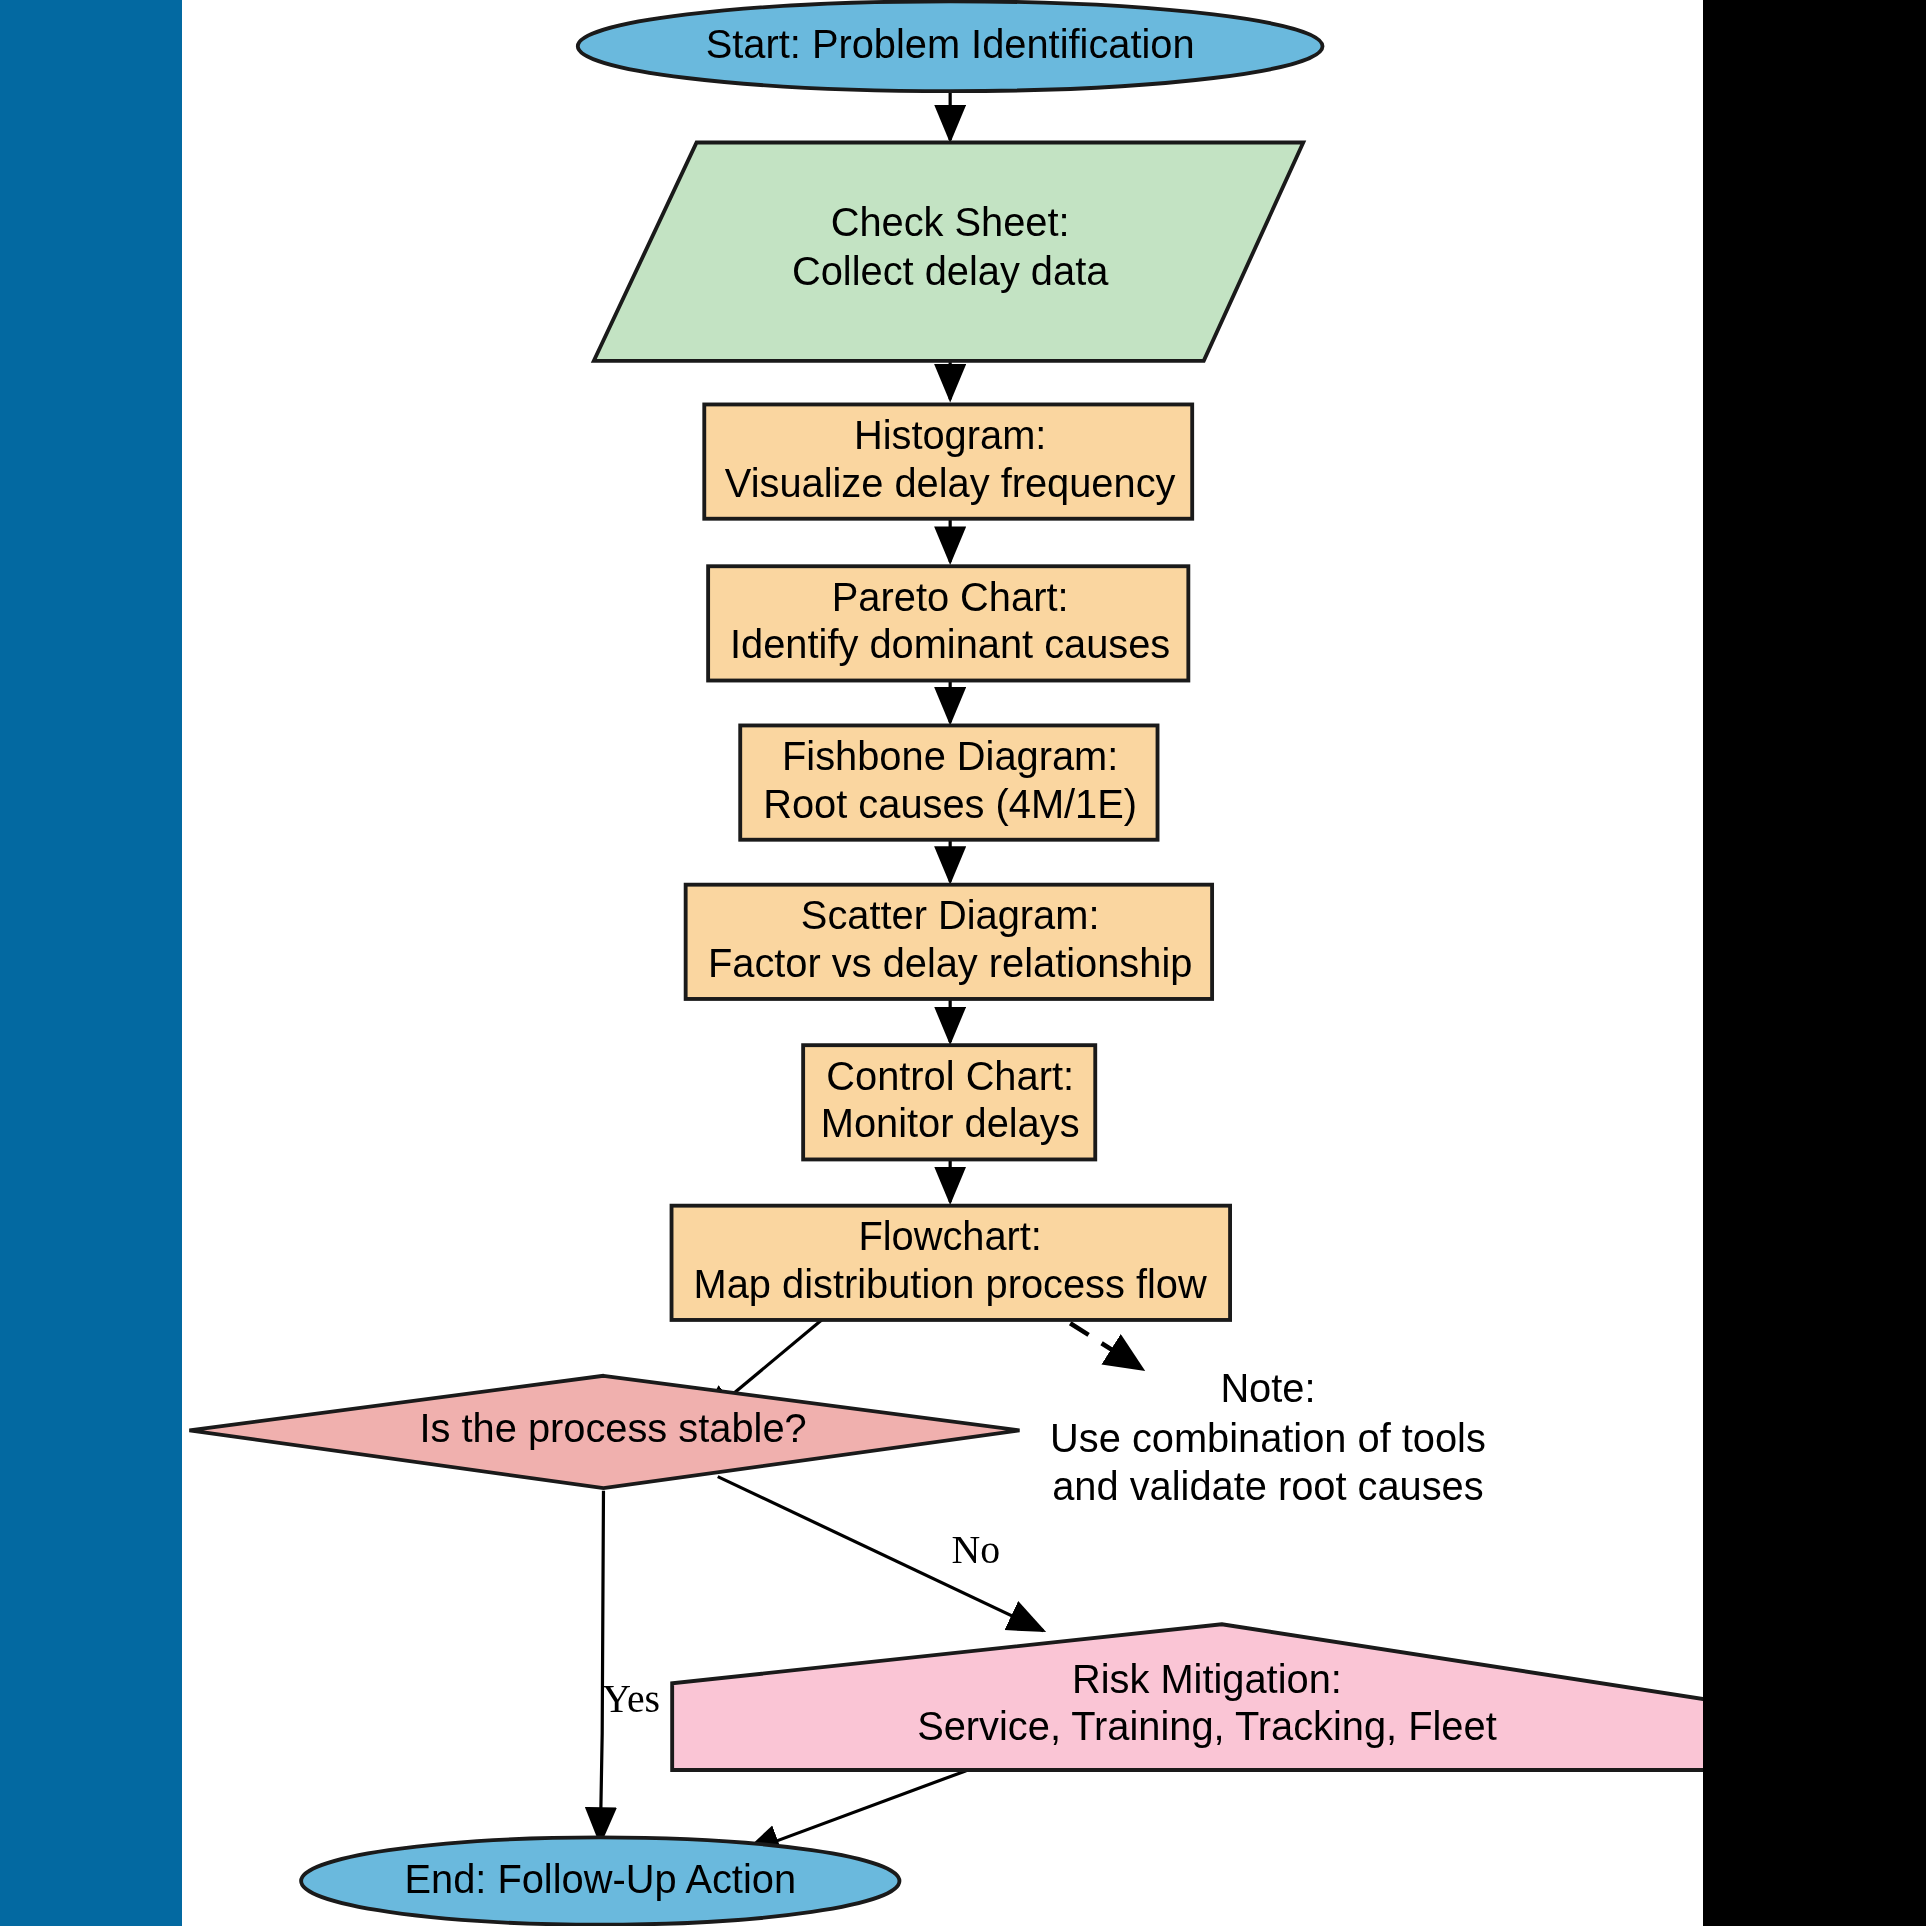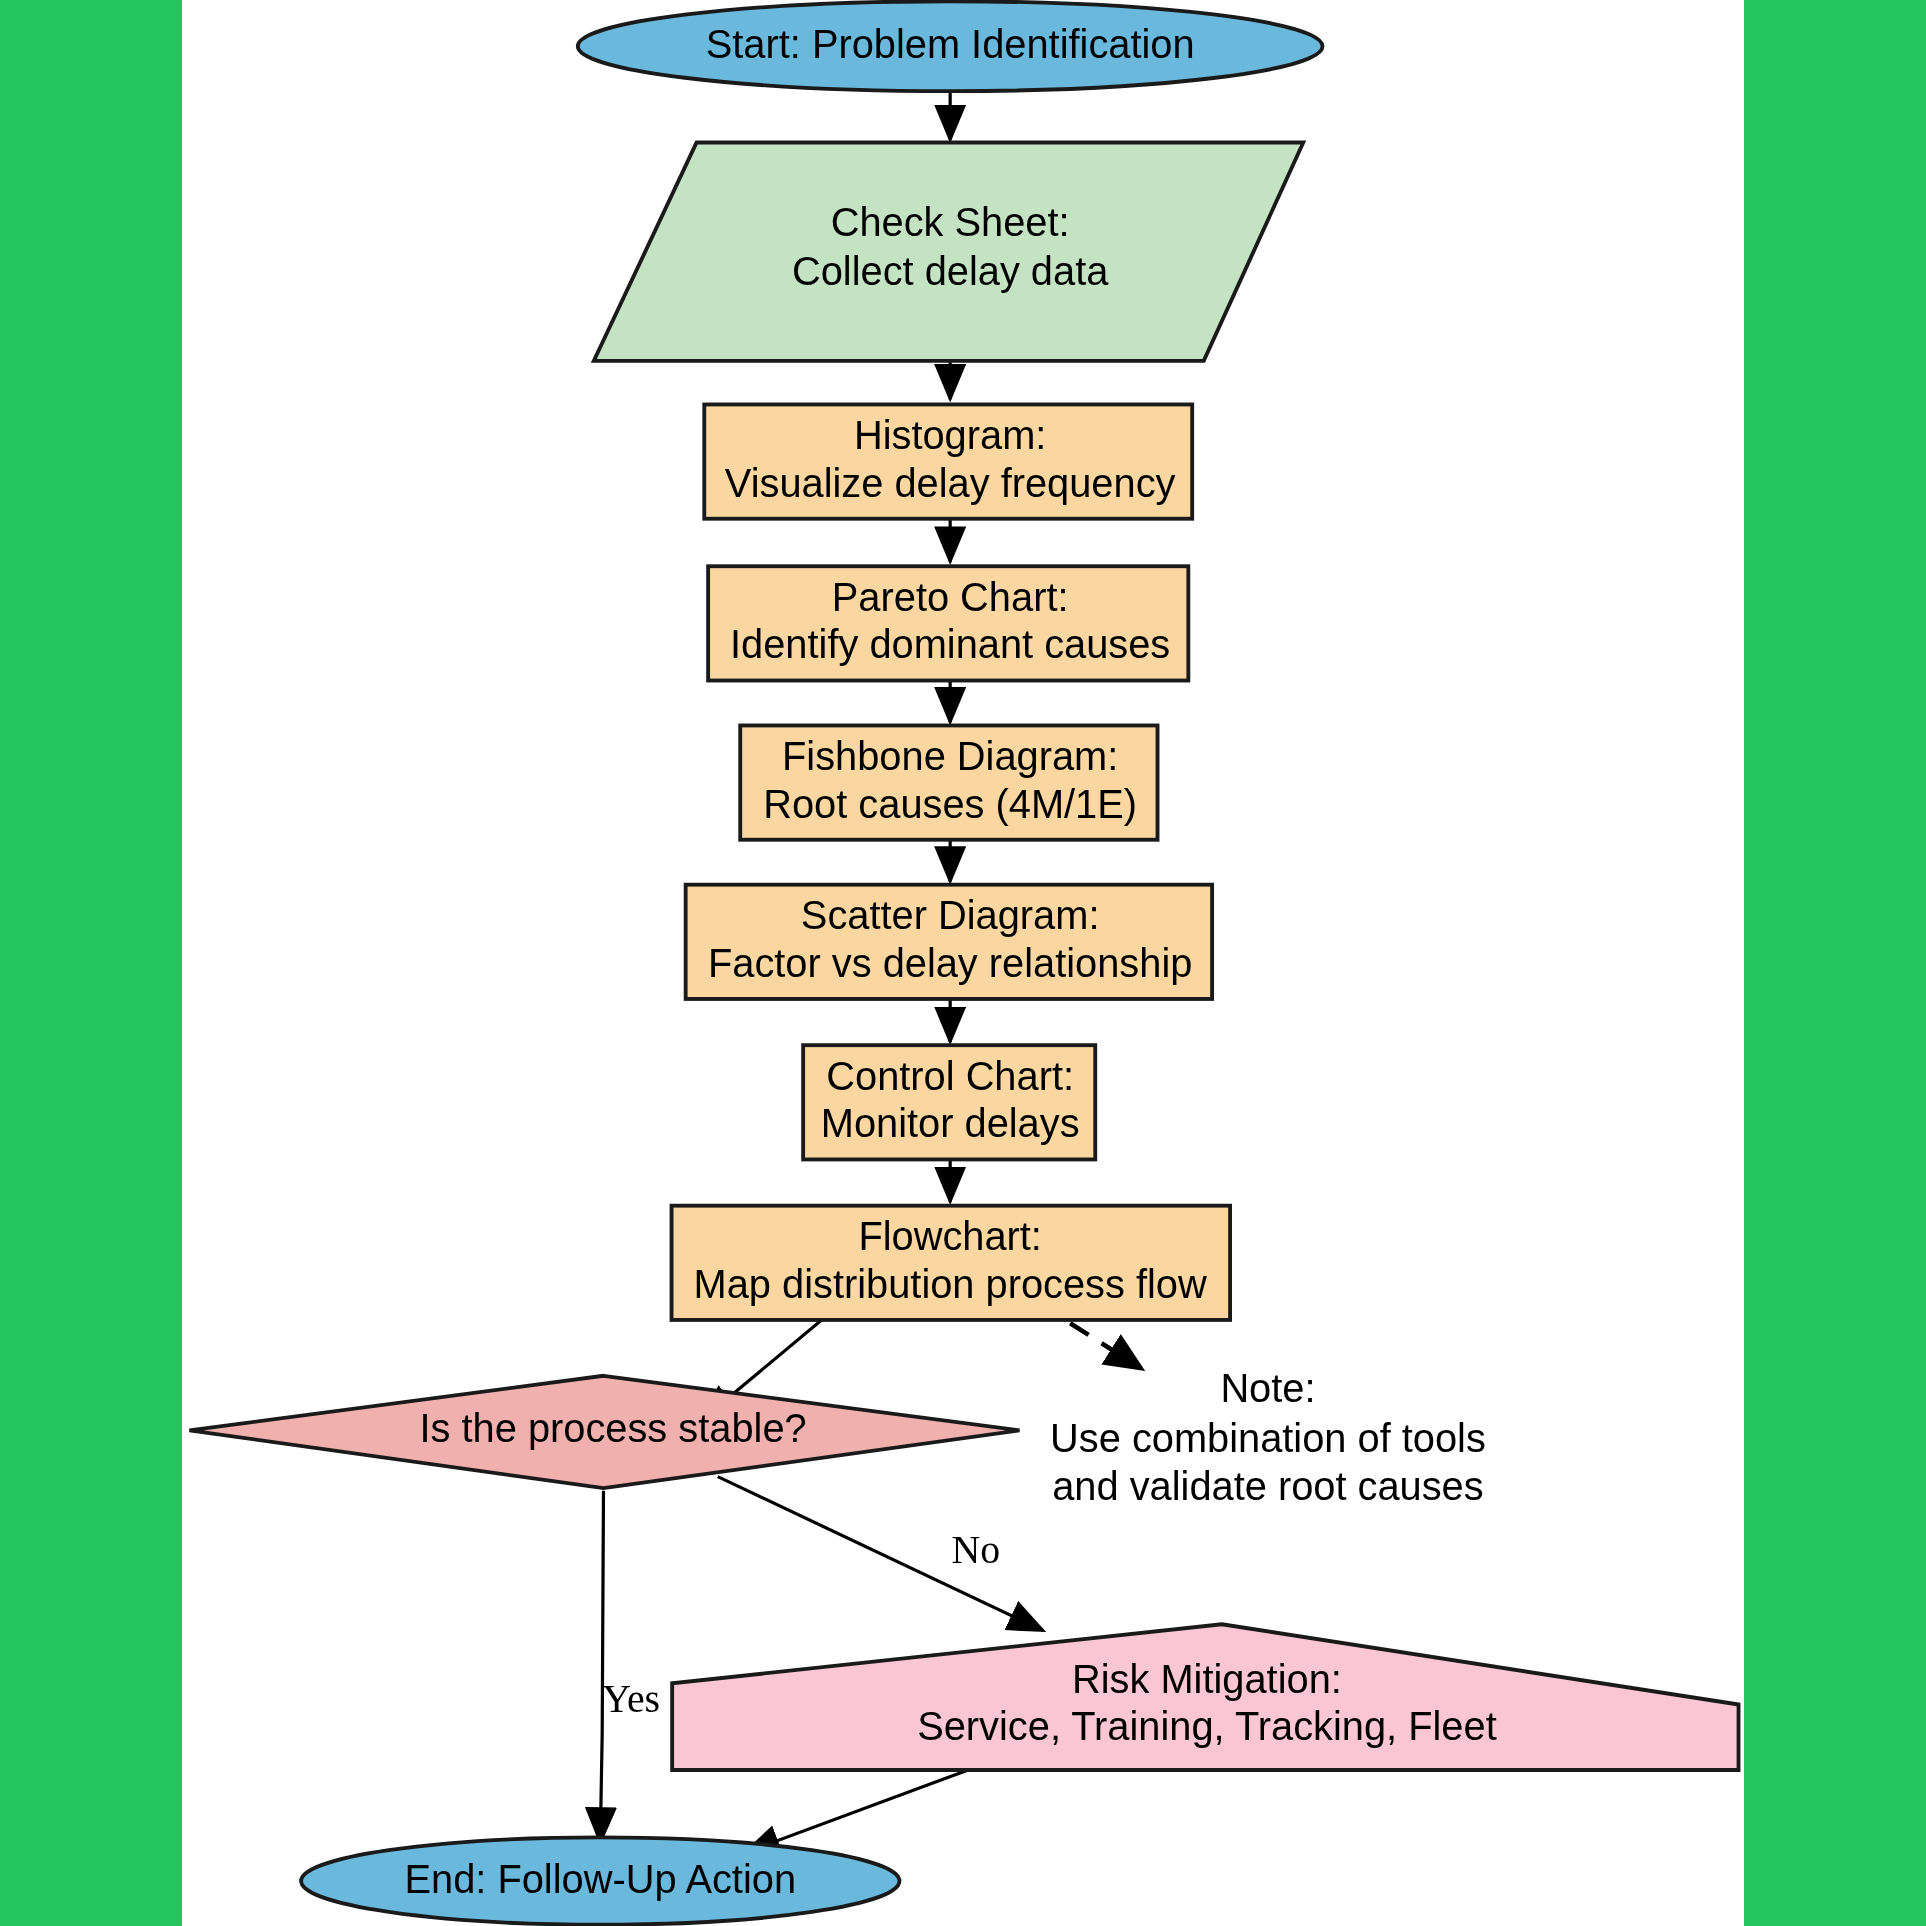--- a/index.html
+++ b/index.html
@@ -2,25 +2,26 @@
 <html style="font-size:10.3px"><head>
 <meta charset="utf-8">
 <style>
   html, body {
     margin: 0;
     padding: 0;
     background: #000000;
   }
   #root {
     position: relative;
-    width: 1926px;
+    width: 1669px;
     height: 1926px;
-    background: #22c55e;
+    background: #0369a1;
     overflow: hidden;
     font-family: "Liberation Sans", sans-serif;
+    padding-left: 34px;
   }
   #canvas {
     position: absolute;
     left: 182px;
     top: 0px;
     width: 1562px;
     height: 1926px;
     background: #ffffff;
   }
   #svgroot {

